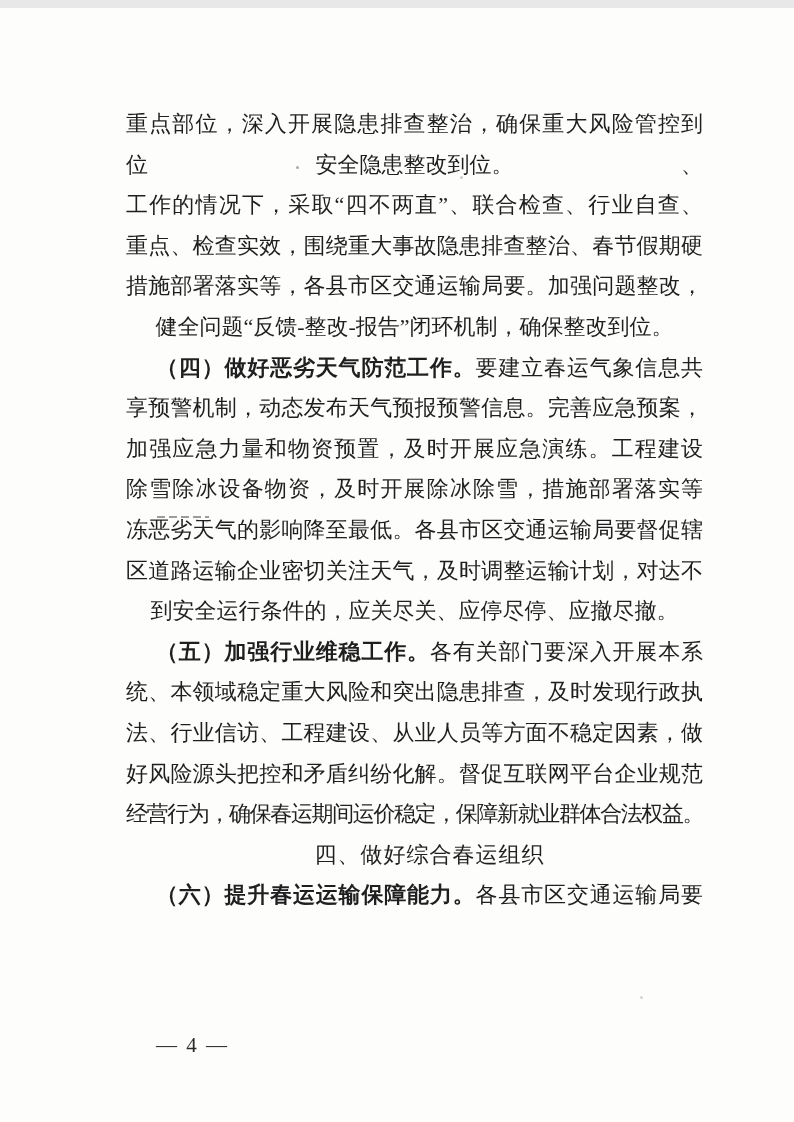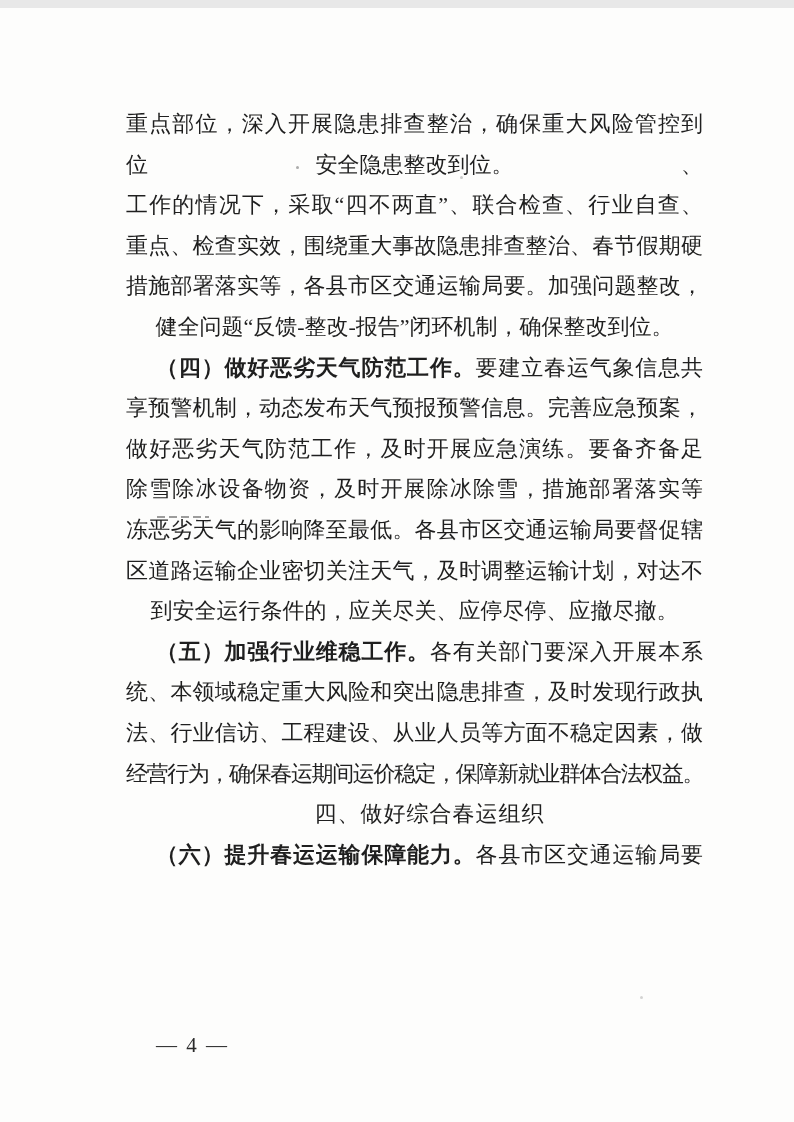--- a/index.html
+++ b/index.html
@@ -95,28 +95,29 @@
 <div class="paper">
   <div class="doc-body" id="doc-body">
       <div class="line full"><span>重点部位，深入开展隐患排查整治，确保重大风险管控到位、</span></div>
       <div class="line"><span>安全隐患整改到位。</span></div>
       <div class="line full"><span>工作的情况下，采取“四不两直”、联合检查、行业自查、</span></div>
       <div class="line full"><span>重点、检查实效，围绕重大事故隐患排查整治、春节假期硬</span></div>
       <div class="line full"><span>措施部署落实等，各县市区交通运输局要。加强问题整改，</span></div>
       <div class="line"><span>健全问题“反馈-整改-报告”闭环机制，确保整改到位。</span></div>
       <div class="line full indent"><span class="lead">（四）做好恶劣天气防范工作。</span><span>要建立春运气象信息共</span></div>
       <div class="line full"><span>享预警机制，动态发布天气预报预警信息。完善应急预案，</span></div>
-      <div class="line full"><span>做好恶劣天气防范工作，及时开展应急演练。要备齐备足</span></div>
+      <div class="line full"><span>加强应急力量和物资预置，及时开展应急演练。工程建设</span></div>
       <div class="line full"><span>除雪除冰设备物资，及时开展除冰除雪，措施部署落实等</span></div>
       <div class="line full"><span>冻恶劣天气的影响降至最低。各县市区交通运输局要督促辖</span></div>
       <div class="line full"><span>区道路运输企业密切关注天气，及时调整运输计划，对达不</span></div>
       <div class="line"><span>到安全运行条件的，应关尽关、应停尽停、应撤尽撤。</span></div>
       <div class="line full indent"><span class="lead">（五）加强行业维稳工作。</span><span>各有关部门要深入开展本系</span></div>
       <div class="line full"><span>统、本领域稳定重大风险和突出隐患排查，及时发现行政执</span></div>
       <div class="line full"><span>法、行业信访、工程建设、从业人员等方面不稳定因素，做</span></div>
+      <div class="line full"><span>好风险源头把控和矛盾纠纷化解。督促互联网平台企业规范</span></div>
       <div class="line full tight"><span>经营行为，确保春运期间运价稳定，保障新就业群体合法权益。</span></div>
       <div class="line indent sans"><span class="lead">四、做好综合春运组织</span></div>
       <div class="line full indent"><span class="lead">（六）提升春运运输保障能力。</span><span>各县市区交通运输局要</span></div>
     </div>
   <div class="pageno">— 4 —</div>
   <div class="edge-artifact"></div>
   <div class="underline-artifact"></div>
   <div class="noise-dot" style="left:296px; top:158px;"></div>
   <div class="noise-dot" style="left:460px; top:168px; opacity:.6;"></div>
   <div class="noise-dot" style="left:527px; top:231px; opacity:.5;"></div>

